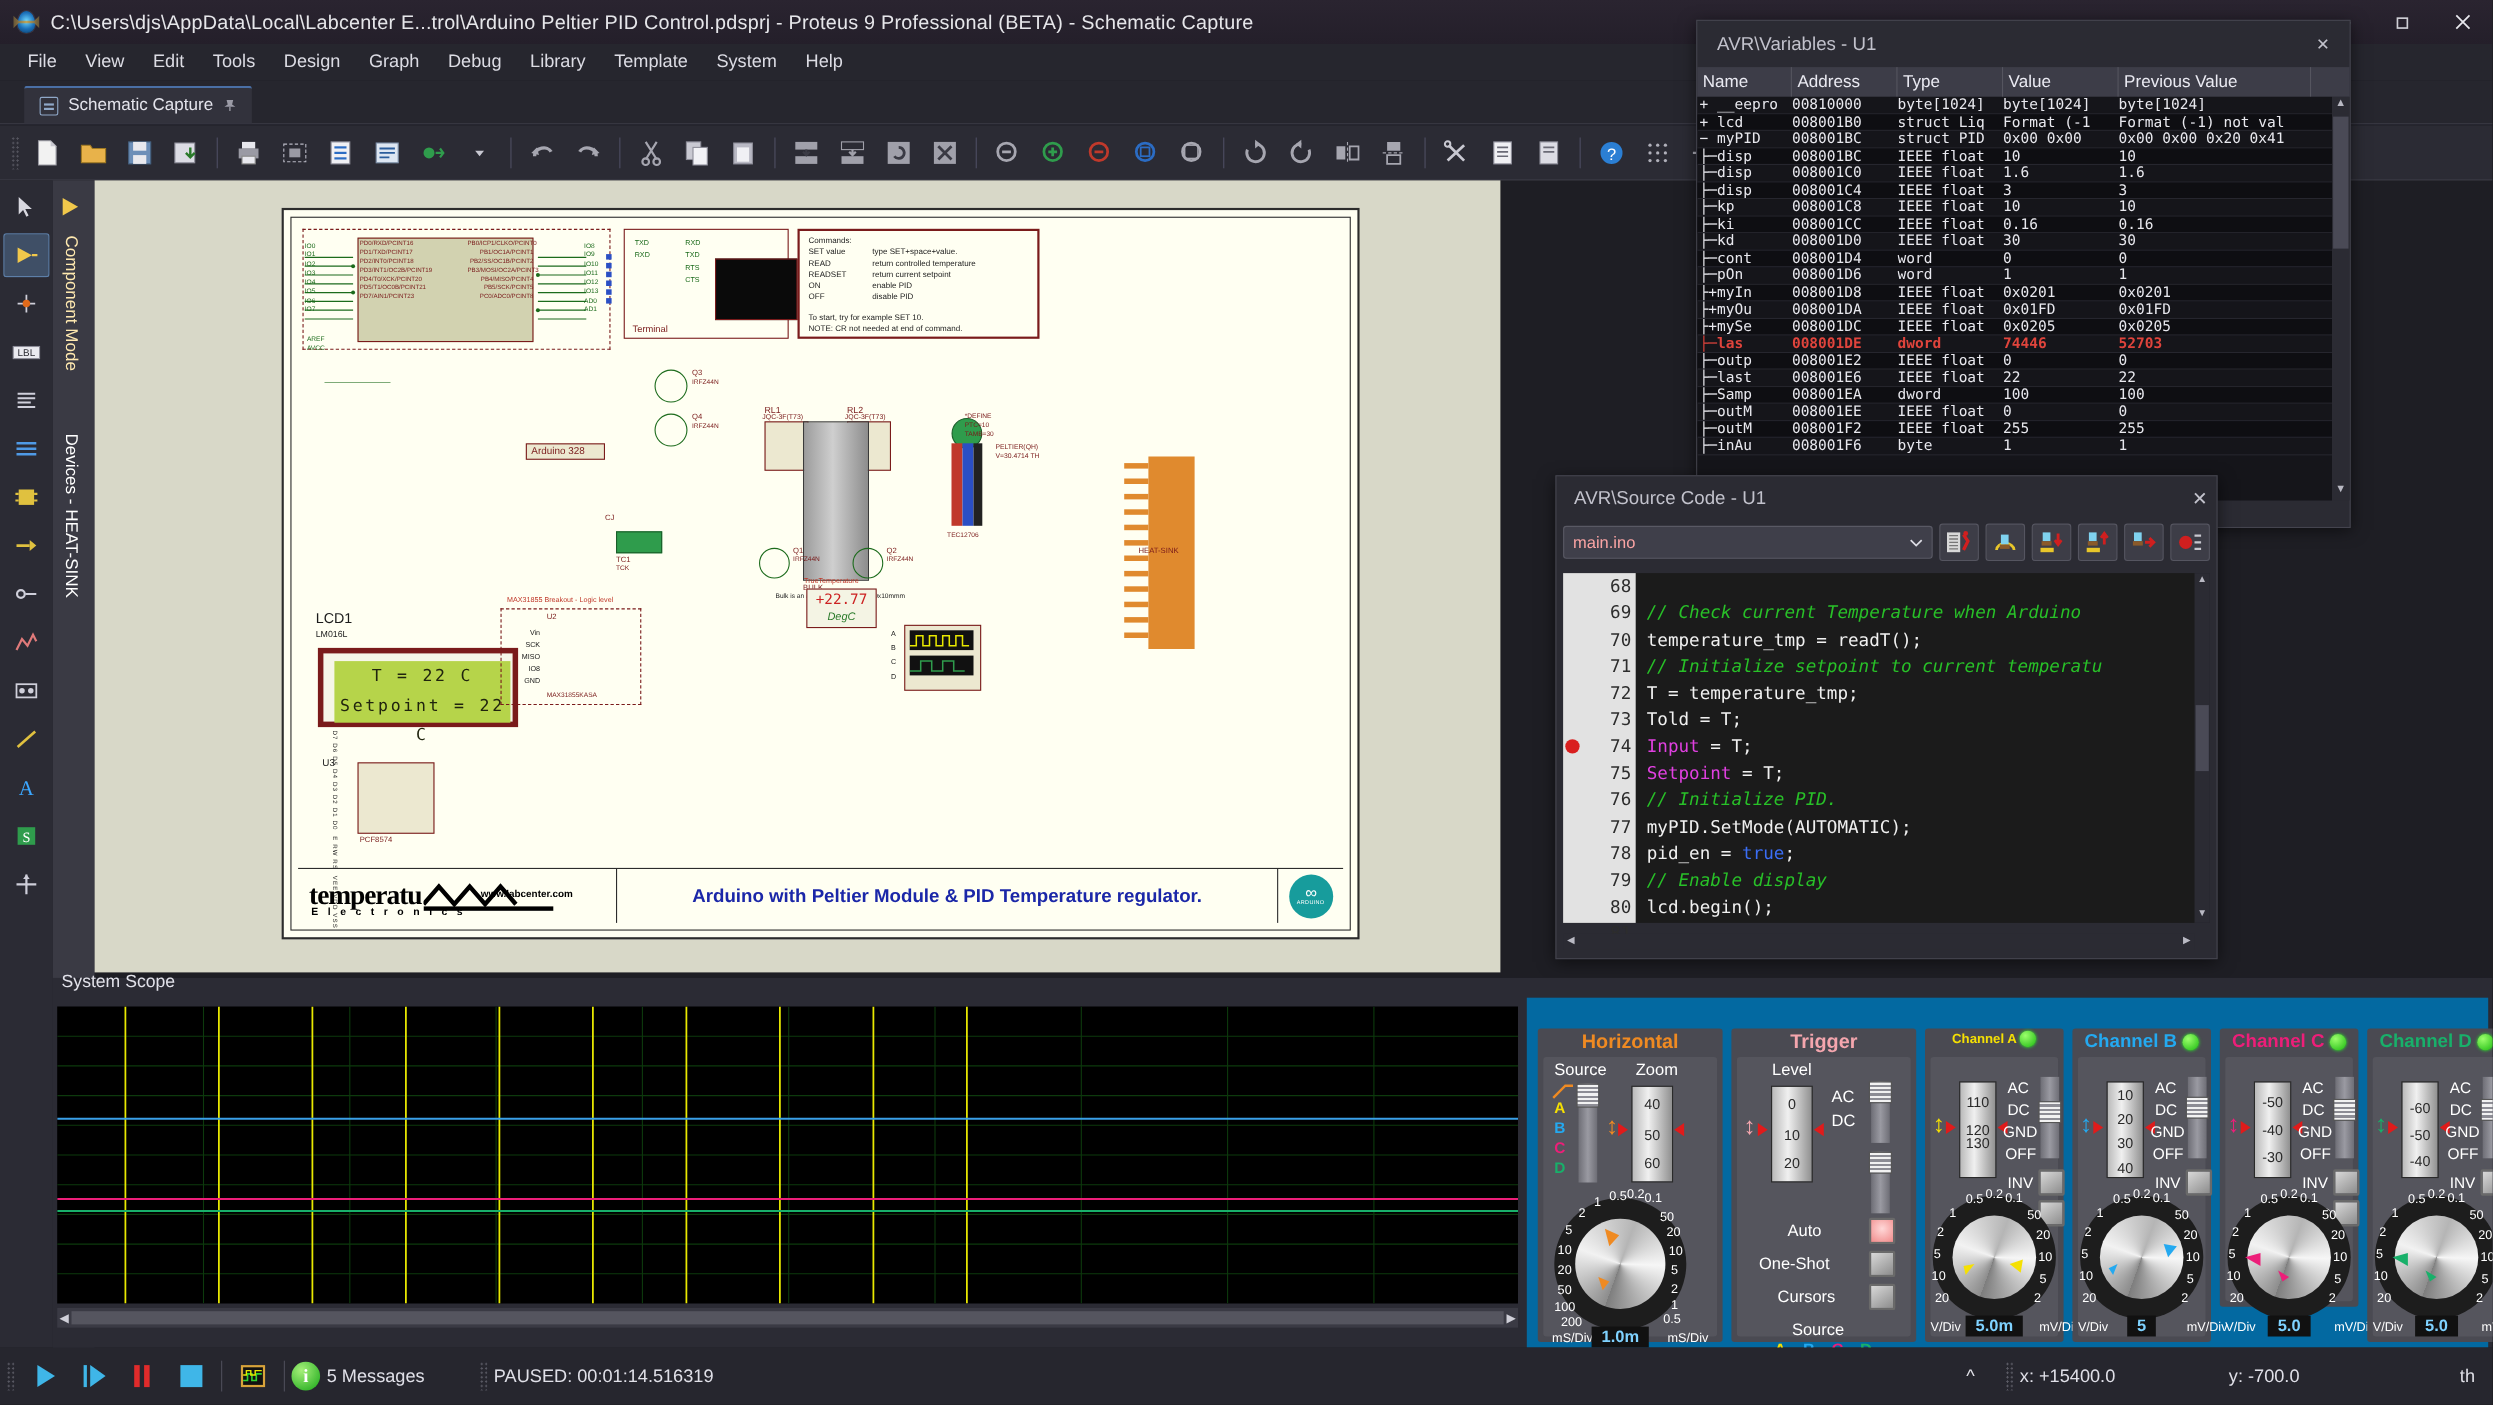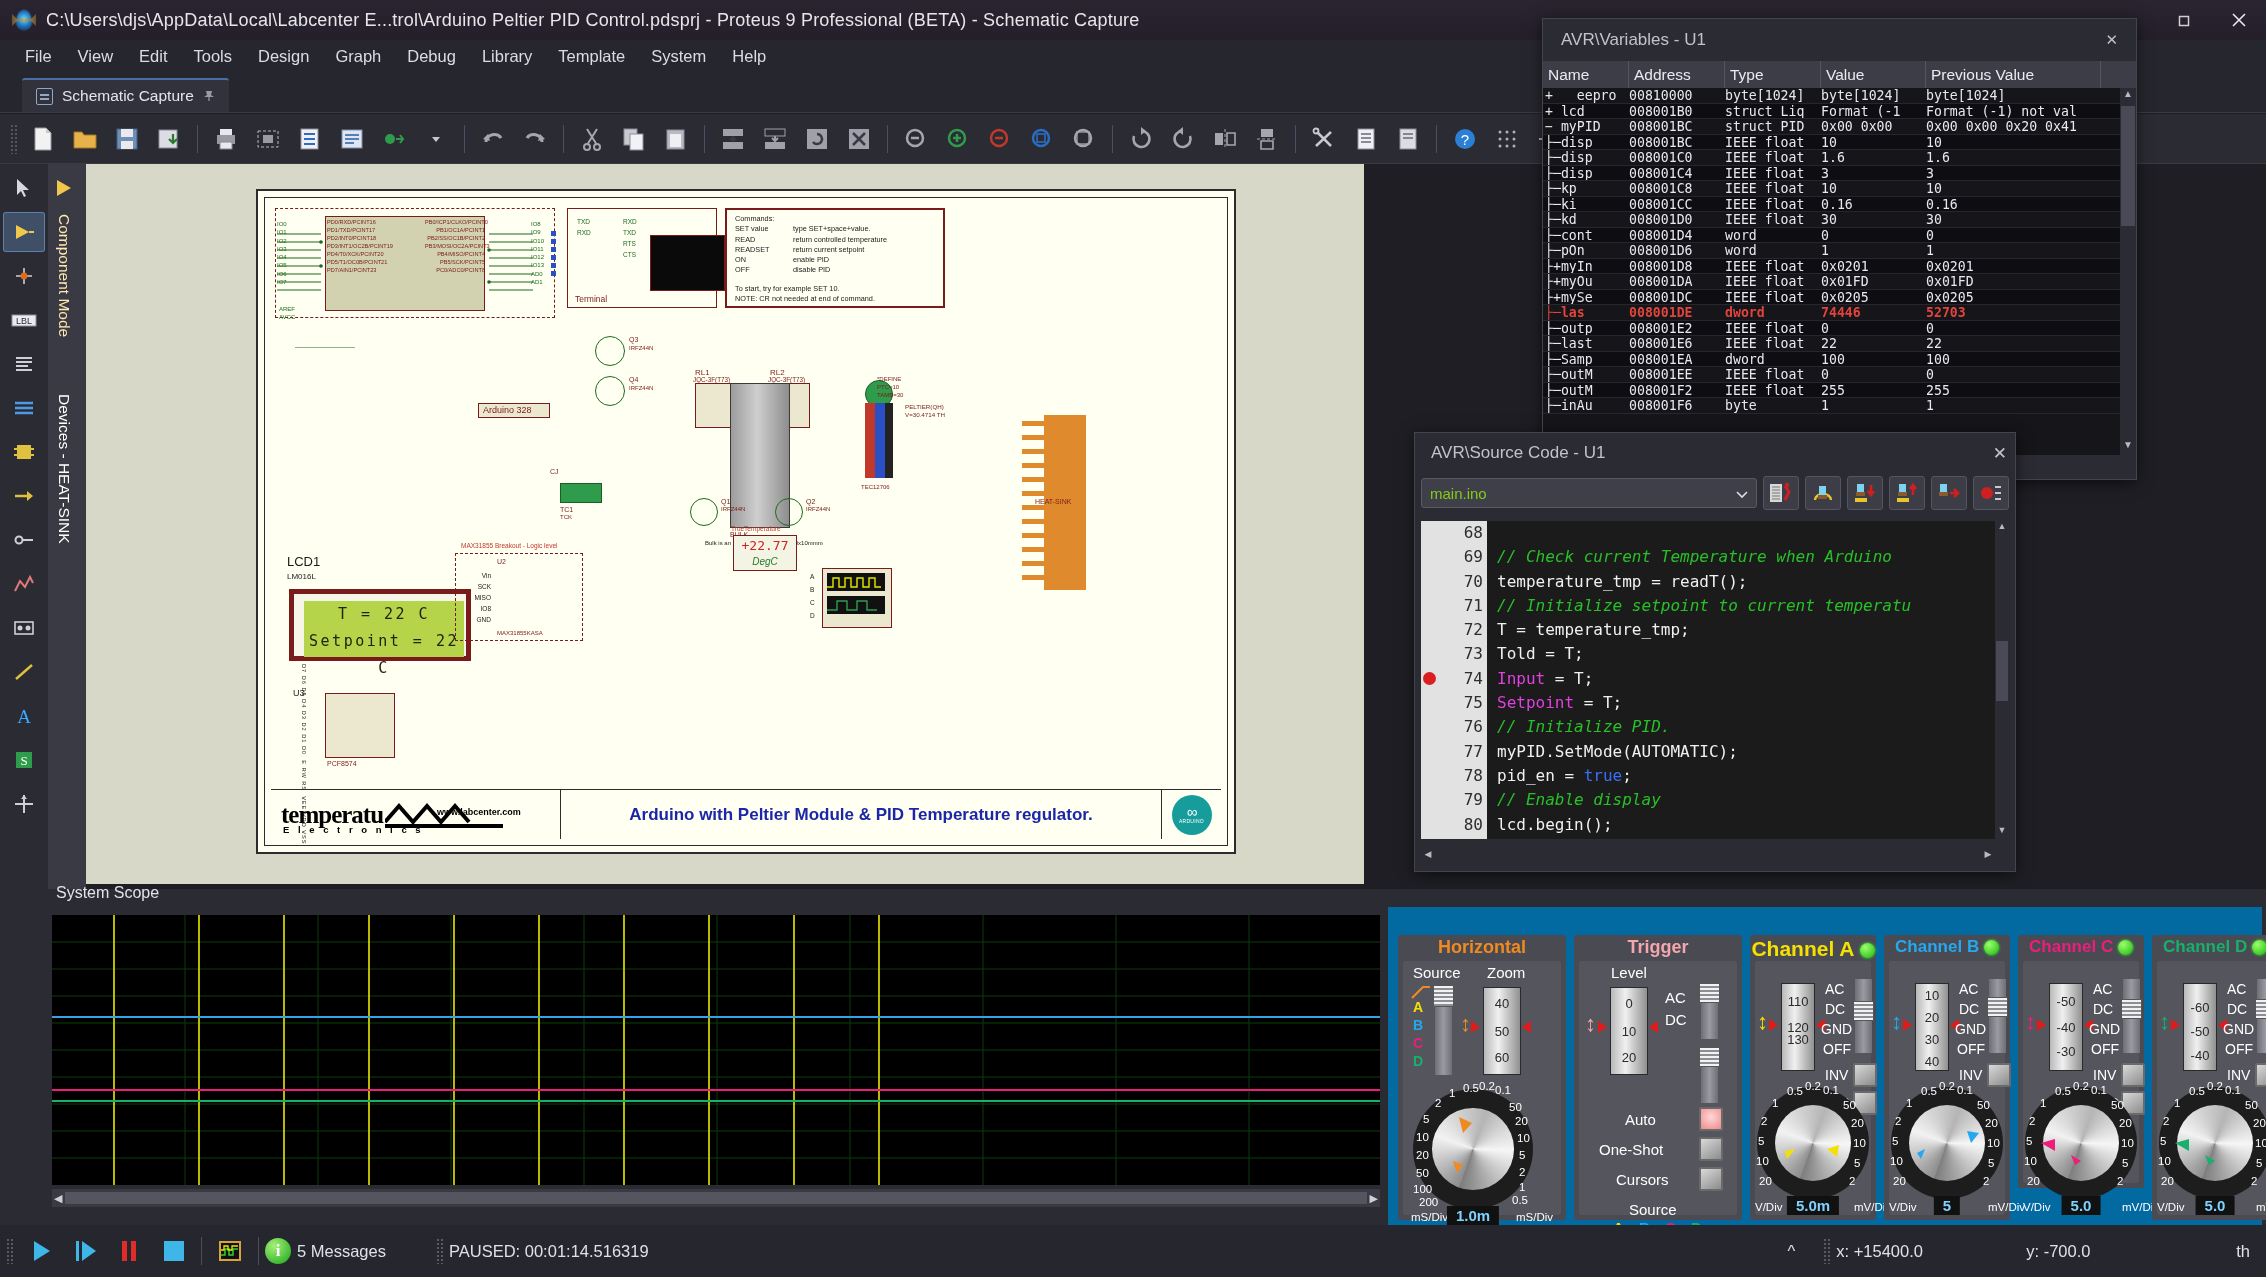--- a/index.html
+++ b/index.html
@@ -134,21 +134,21 @@
   .vscroll .ar { position:absolute; left:0; width:16px; height:16px; color:#b9b9c3; font-size:10px; text-align:center; }
 
   
   .srcwin { position:absolute; left:1414px; top:432px; width:602px; height:440px;
     background:#2b2b33; border:1px solid #44444e; box-shadow:0 3px 14px rgba(0,0,0,.55); }
   .srcwin .wtitle { height:40px; display:flex; align-items:center; justify-content:space-between;
     padding:0 8px 0 16px; color:#c2c2cc; font-size:17px; }
   .srctools { height:40px; display:flex; align-items:center; padding:0 6px; gap:6px; }
   .combo { flex:1; height:30px; background:#3f3f4a; border:1px solid #595964; border-radius:3px;
     display:flex; align-items:center; justify-content:space-between; padding:0 8px; color:#e8e8f0; font-size:15px; }
-  .combo .cv { color:#84cc16; }
+  .combo .cv { color:#fca5a5; }
   .sbtn { width:36px; height:34px; background:#3d3d47; border:1px solid #555560; border-radius:3px;
     display:flex; align-items:center; justify-content:center; }
   .codearea { position:absolute; left:6px; right:6px; top:88px; bottom:32px; background:#1b1b1b; display:flex; }
   .gutter { width:66px; background:#e2e2e2; color:#2d2d2d; font-family:"DejaVu Sans Mono",monospace;
     font-size:16px; text-align:right; padding-right:4px; }
   .gline { height:24.3px; line-height:24.3px; position:relative; }
   .bpdot { position:absolute; left:2px; top:5.5px; width:13px; height:13px; border-radius:50%; background:#d91f1f; }
   .codelines { flex:1; position:relative; overflow:hidden; }
   .cline { height:24.3px; line-height:24.3px; font-family:"DejaVu Sans Mono",monospace; font-size:16px;
     color:#f0f0f0; padding-left:10px; white-space:pre; }
@@ -1183,21 +1183,21 @@
           <div class="cplabel" style="left:60px;top:258px;font-weight:bold;color:#24a9f0">B</div>
           <div class="cplabel" style="left:86px;top:258px;font-weight:bold;color:#ed1e79">C</div>
           <div class="cplabel" style="left:112px;top:258px;font-weight:bold;color:#18b06a">D</div>
           <div style="position:absolute;left:28px;top:276px;width:108px;height:14px;background:linear-gradient(180deg,#9a9aa2,#c8c8d0);border:1px solid #555">
             <div style="position:absolute;left:0;top:0;width:24px;height:12px;background:repeating-linear-gradient(90deg,#f2f2f2 0 2px,#6a6a72 2px 4px)"></div>
           </div>
         </div>
       </div>
 
       <div class="cgroup" style="left:362px;width:126px;height:285px;">
-        <div class="ghdr" style="color:#f5e003;font-size:21px">
+        <div class="ghdr" style="color:#f5e003;font-size:12px">
           <span>Channel A</span>
           <span class="greendot"></span>
         </div>
         <div class="gbody">
           <div class="updown" style="left:2px;top:56px;color:#f5e003">↕</div>
           <div class="redtri-l" style="left:14px;top:58px"></div>
           <div class="ruler" style="left:26px;top:22px;width:34px;height:88px;">
             <span class="num" style="top:10px">110</span>
             <span class="num" style="top:36px">120</span>
             <span class="num" style="top:48px">130</span>

